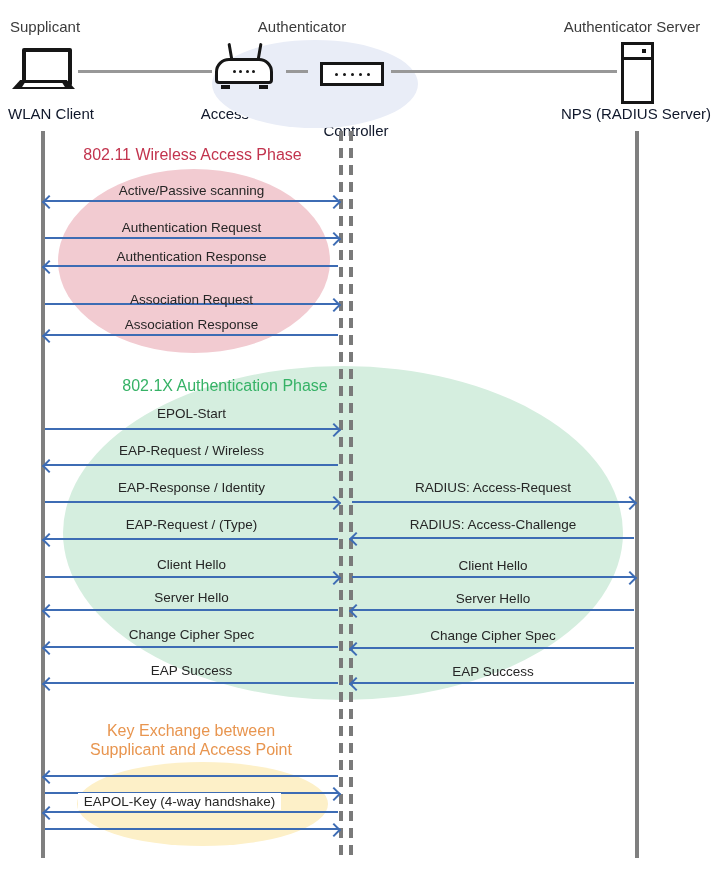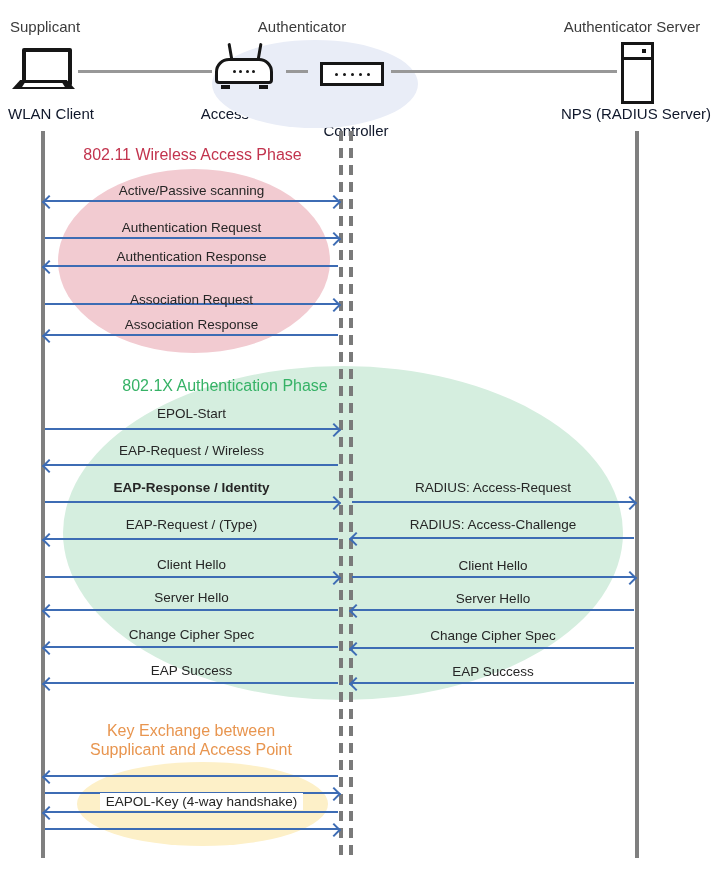--- a/index.html
+++ b/index.html
@@ -58,21 +58,21 @@
   .span-l { left:45px;  width:293px; }
   .span-r { left:352px; width:282px; }
   .head { position:absolute; width:8px; height:8px; border-style:solid; border-color:#3d6cb4; }
   .hr { right:-1px; top:-2.8px; border-width:2.4px 2.4px 0 0; transform:rotate(45deg); }
   .hl { left:-1px;  top:-2.8px; border-width:2.4px 0 0 2.4px; transform:rotate(-45deg); }
 
   
   .mlabel { position:absolute; font-size:13.5px; color:#262626; text-align:center; z-index:4; white-space:nowrap; }
   .lab-l { left:45px;  width:293px; }
   .lab-r { left:352px; width:282px; }
-  .key-label { left:55px; width:293px; z-index:5; }
+  .key-label { left:33px; width:293px; z-index:5; }
   .key-label span { background:#ffffff; padding:1px 6px; }
 </style>
 </head>
 <body>
 
 <div id="canvas">
 
   <div class="role-label" style="left:10px;">Supplicant</div>
   <div class="role-label" style="left:222px; width:160px; text-align:center;">Authenticator</div>
   <div class="role-label" style="left:557px; width:150px; text-align:center;">Authenticator Server</div>
@@ -163,21 +163,21 @@
   <div class="mlabel lab-l" style="top:406px;">EPOL-Start</div>
   <div class="arrow span-l" style="top:428px;">
       <i class="head hr"></i>
     </div>
 
   <div class="mlabel lab-l" style="top:443px;">EAP-Request / Wireless</div>
   <div class="arrow span-l" style="top:464px;">
       <i class="head hl"></i>
     </div>
 
-  <div class="mlabel lab-l" style="top:480px;font-weight:bold;">EAP-Response / Identity</div>
+  <div class="mlabel lab-l" style="top:480px;">EAP-Response / Identity</div>
   <div class="arrow span-l" style="top:501px;">
       <i class="head hr"></i>
     </div>
 
   <div class="mlabel lab-l" style="top:517px;">EAP-Request / (Type)</div>
   <div class="arrow span-l" style="top:538px;">
       <i class="head hl"></i>
     </div>
 
   <div class="mlabel lab-l" style="top:557px;">Client Hello</div>

